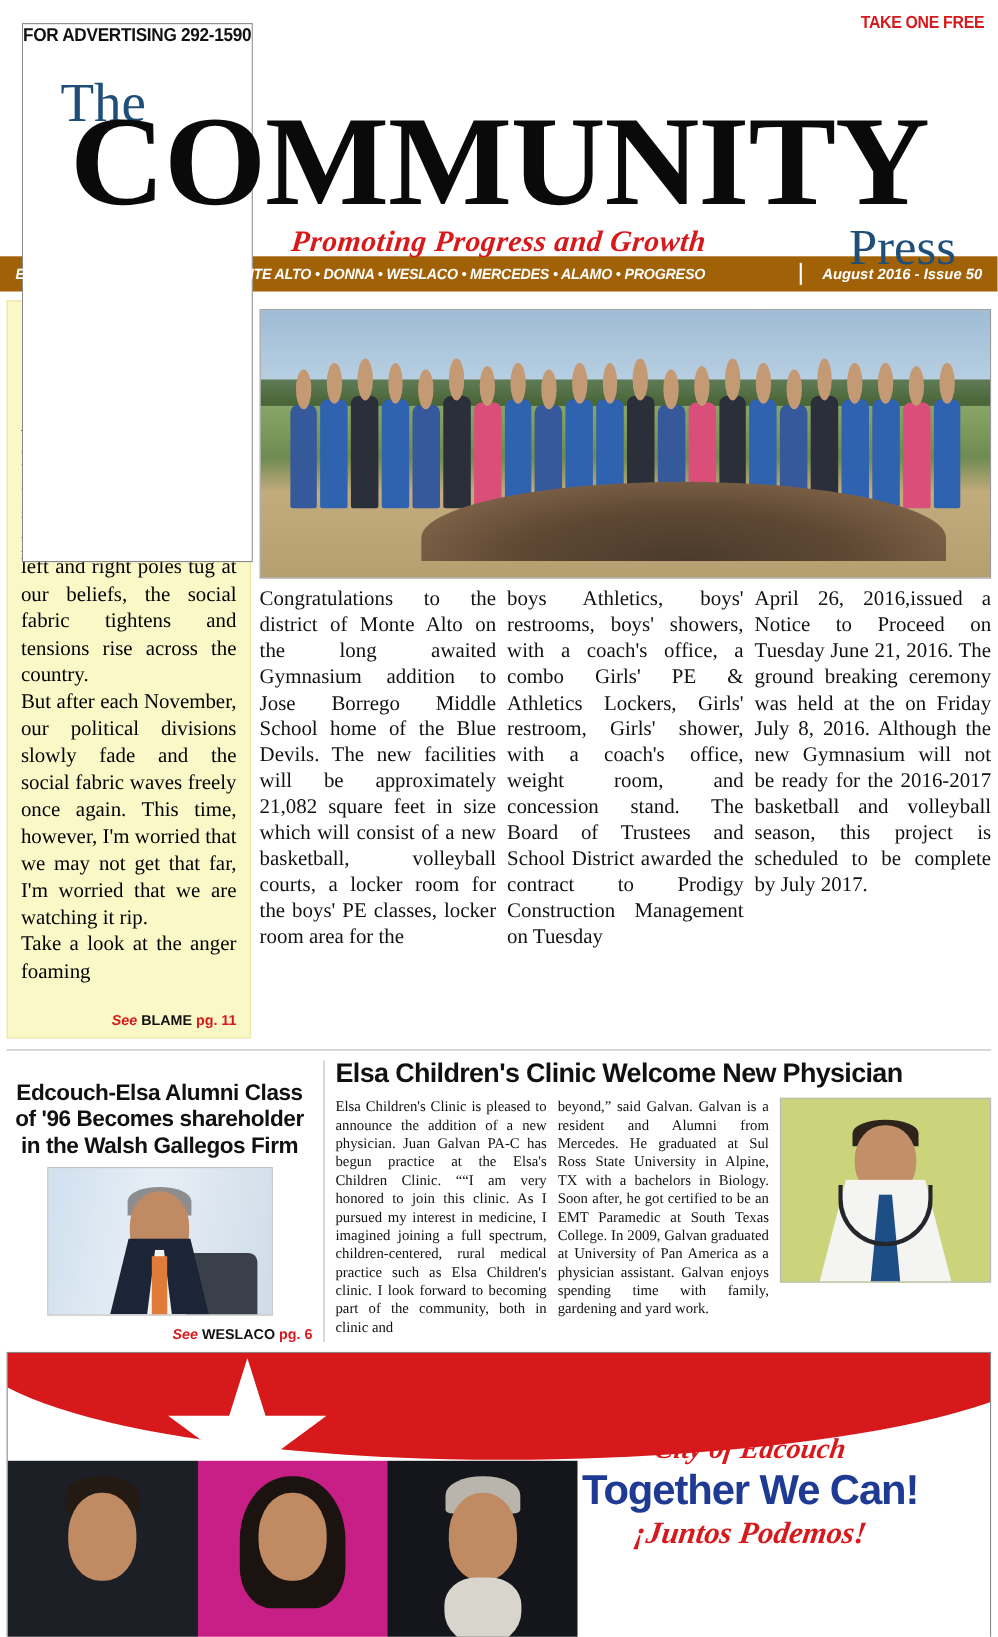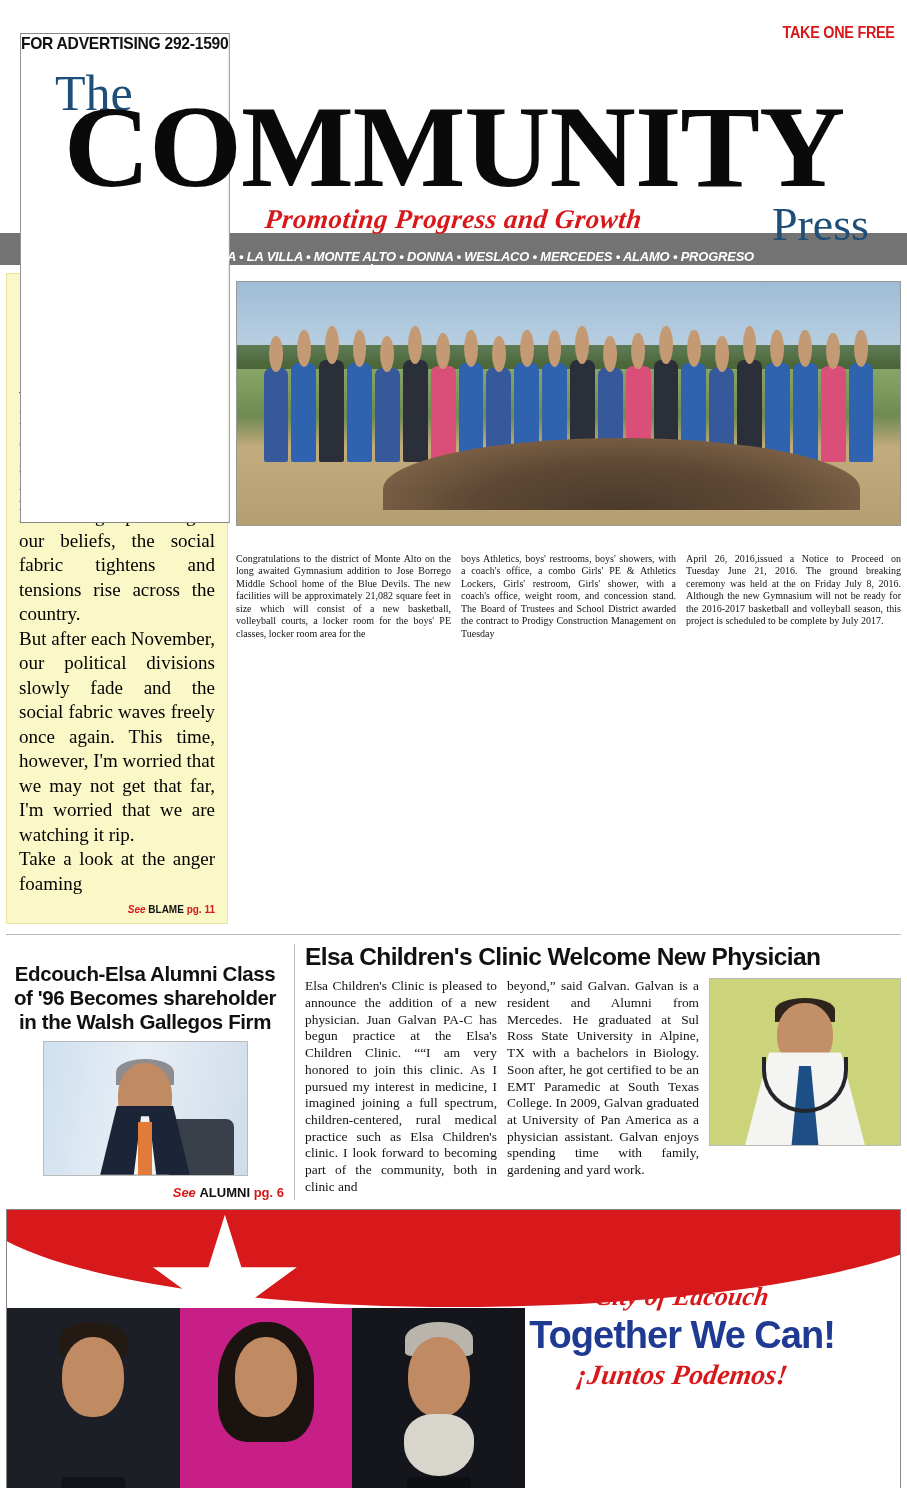--- a/index.html
+++ b/index.html
@@ -6,21 +6,21 @@
   html, body {
     width: 907px; height: 1488px;
     background: #ffffff;
     font-family: "Liberation Sans", sans-serif;
     overflow: hidden;
   }
   .page { position: relative; width: 907px; height: 1488px; background: #fff; }
 
   
   .topbar {
-    height: 34px; padding: 24px 12px 0 14px;
+    height: 34px; padding: 12px 12px 0 14px;
     display: flex; justify-content: space-between; align-items: flex-start;
   }
   .topbar .ad {
     font-size: 17px; font-weight: 700; letter-spacing: -0.3px;
     color: #111; font-family: "Liberation Sans", sans-serif;
     transform: scaleX(0.92); transform-origin: left center;
   }
   .topbar .free {
     font-size: 16px; font-weight: 700; color: #d7191c; letter-spacing: -0.3px;
     transform: scaleX(0.9); transform-origin: right center;
@@ -48,23 +48,23 @@
     transform: skewX(-6deg);
   }
   .mh-press {
     position: absolute; right: 38px; top: 168px;
     font-family: "Liberation Serif", serif; font-size: 46px;
     color: #1f4e79; line-height: 1;
   }
 
   
   .greenbar {
-    height: 27px; background: #737373; color: #fff;
+    height: 27px; background: #a16207; color: #fff;
     display: flex; align-items: center; justify-content: space-between;
-    padding: 16px 14px; margin-top: 4px; flex-direction: column;
+    padding: 16px 14px; margin-top: 4px;
   }
   .greenbar .cities {
     font-size: 13.5px; font-weight: 700; font-style: italic;
     letter-spacing: -0.2px; transform: scaleX(0.96); transform-origin: left center;
   }
   .greenbar .right { display: flex; align-items: center; gap: 18px; }
   .greenbar .sep { width: 2px; height: 20px; background: #ffffff; display: block; }
   .greenbar .issue { font-size: 13.5px; font-weight: 700; font-style: italic; }
 
   
@@ -82,22 +82,22 @@
   .editorial .byline {
     font-family: "Liberation Serif", serif; font-style: italic; font-weight: 700;
     font-size: 14px; margin-top: 8px; color: #111;
   }
   .editorial p {
     font-family: Liberation Serif, serif; font-size: 19px;
     line-height: 1.29; text-align: justify; color: #000000; margin-top: 9px;
   }
   .editorial p + p { margin-top: 0; }
   .editorial .jump {
-    text-align: right; margin-top: 8px;
-    font-family: "Liberation Sans", sans-serif; font-size: 10px;
+    text-align: right; margin-top: 24px;
+    font-family: "Liberation Sans", sans-serif; font-size: 13px;
   }
   .jump .see { color: #d7191c; font-weight: 700; font-style: italic; }
   .jump .kw  { color: #111; font-weight: 700; }
   .jump .pg  { color: #d7191c; font-weight: 700; }
 
   .lead { flex: 1; }
   .lead h1 {
     font-family: "Liberation Sans", sans-serif; font-weight: 700;
     font-size: 26.5px; line-height: 1.12; text-align: center; color: #111;
     letter-spacing: -0.4px; padding: 4px 40px 0 40px;
@@ -129,22 +129,22 @@
   }
   .leadphoto .dirt {
     position: absolute; left: 22%; right: 6%; bottom: 6%; height: 30%;
     background: radial-gradient(ellipse at 50% 100%, #4b3a2a 0%, #5e4834 45%, #7a5f45 75%, rgba(122,95,69,0) 100%);
     border-radius: 50% 50% 0 0 / 70% 70% 0 0;
   }
 
   .leadbody { display: flex; gap: 10px; margin-top: 7px; }
   .leadbody .col { flex: 1; }
   .leadbody p {
-    font-family: "Liberation Serif", serif; font-size: 10px;
-    line-height: 1.245; text-align: justify; color: #111; margin-top: 20px;
+    font-family: "Liberation Serif", serif; font-size: 19px;
+    line-height: 1.245; text-align: justify; color: #111;
   }
 
   .hr-rule { border-top: 1px solid #b9b9b9; margin: 10px 6px 0 6px; }
 
   
   .sec2 { display: flex; margin-top: 9px; padding: 0 6px; gap: 10px; }
   .alum { width: 278px; }
   .alum h2 {
     font-family: "Liberation Sans", sans-serif; font-weight: 700;
     font-size: 20.5px; line-height: 1.16; text-align: center; color: #111;
@@ -406,21 +406,21 @@
       <div class="photo">
         <div class="chair"></div>
         <div class="hair"></div>
         <div class="head"></div>
         <div class="suit"></div>
         <div class="shirt"></div>
         <div class="tie"></div>
       </div>
       <div class="jump">
         <span class="see">See</span>
-        <span class="kw">ALUMNI</span>
+        <span class="kw">WESLACO</span>
         <span class="pg">pg. 6</span>
       </div>
     </div>
 
     <div class="clinic">
       <h2>Elsa Children's Clinic Welcome New Physician</h2>
       <div class="grid">
         <div class="col">
           <p>Elsa Children's Clinic is pleased to announce the addition of a new physician. Juan Galvan PA-C has begun practice at the Elsa's Children Clinic. ““I am very honored to join this clinic. As I pursued my interest in medicine, I imagined joining a full spectrum, children-centered, rural medical practice such as Elsa Children's clinic. I look forward to becoming part of the community, both in clinic and</p>
         </div>

